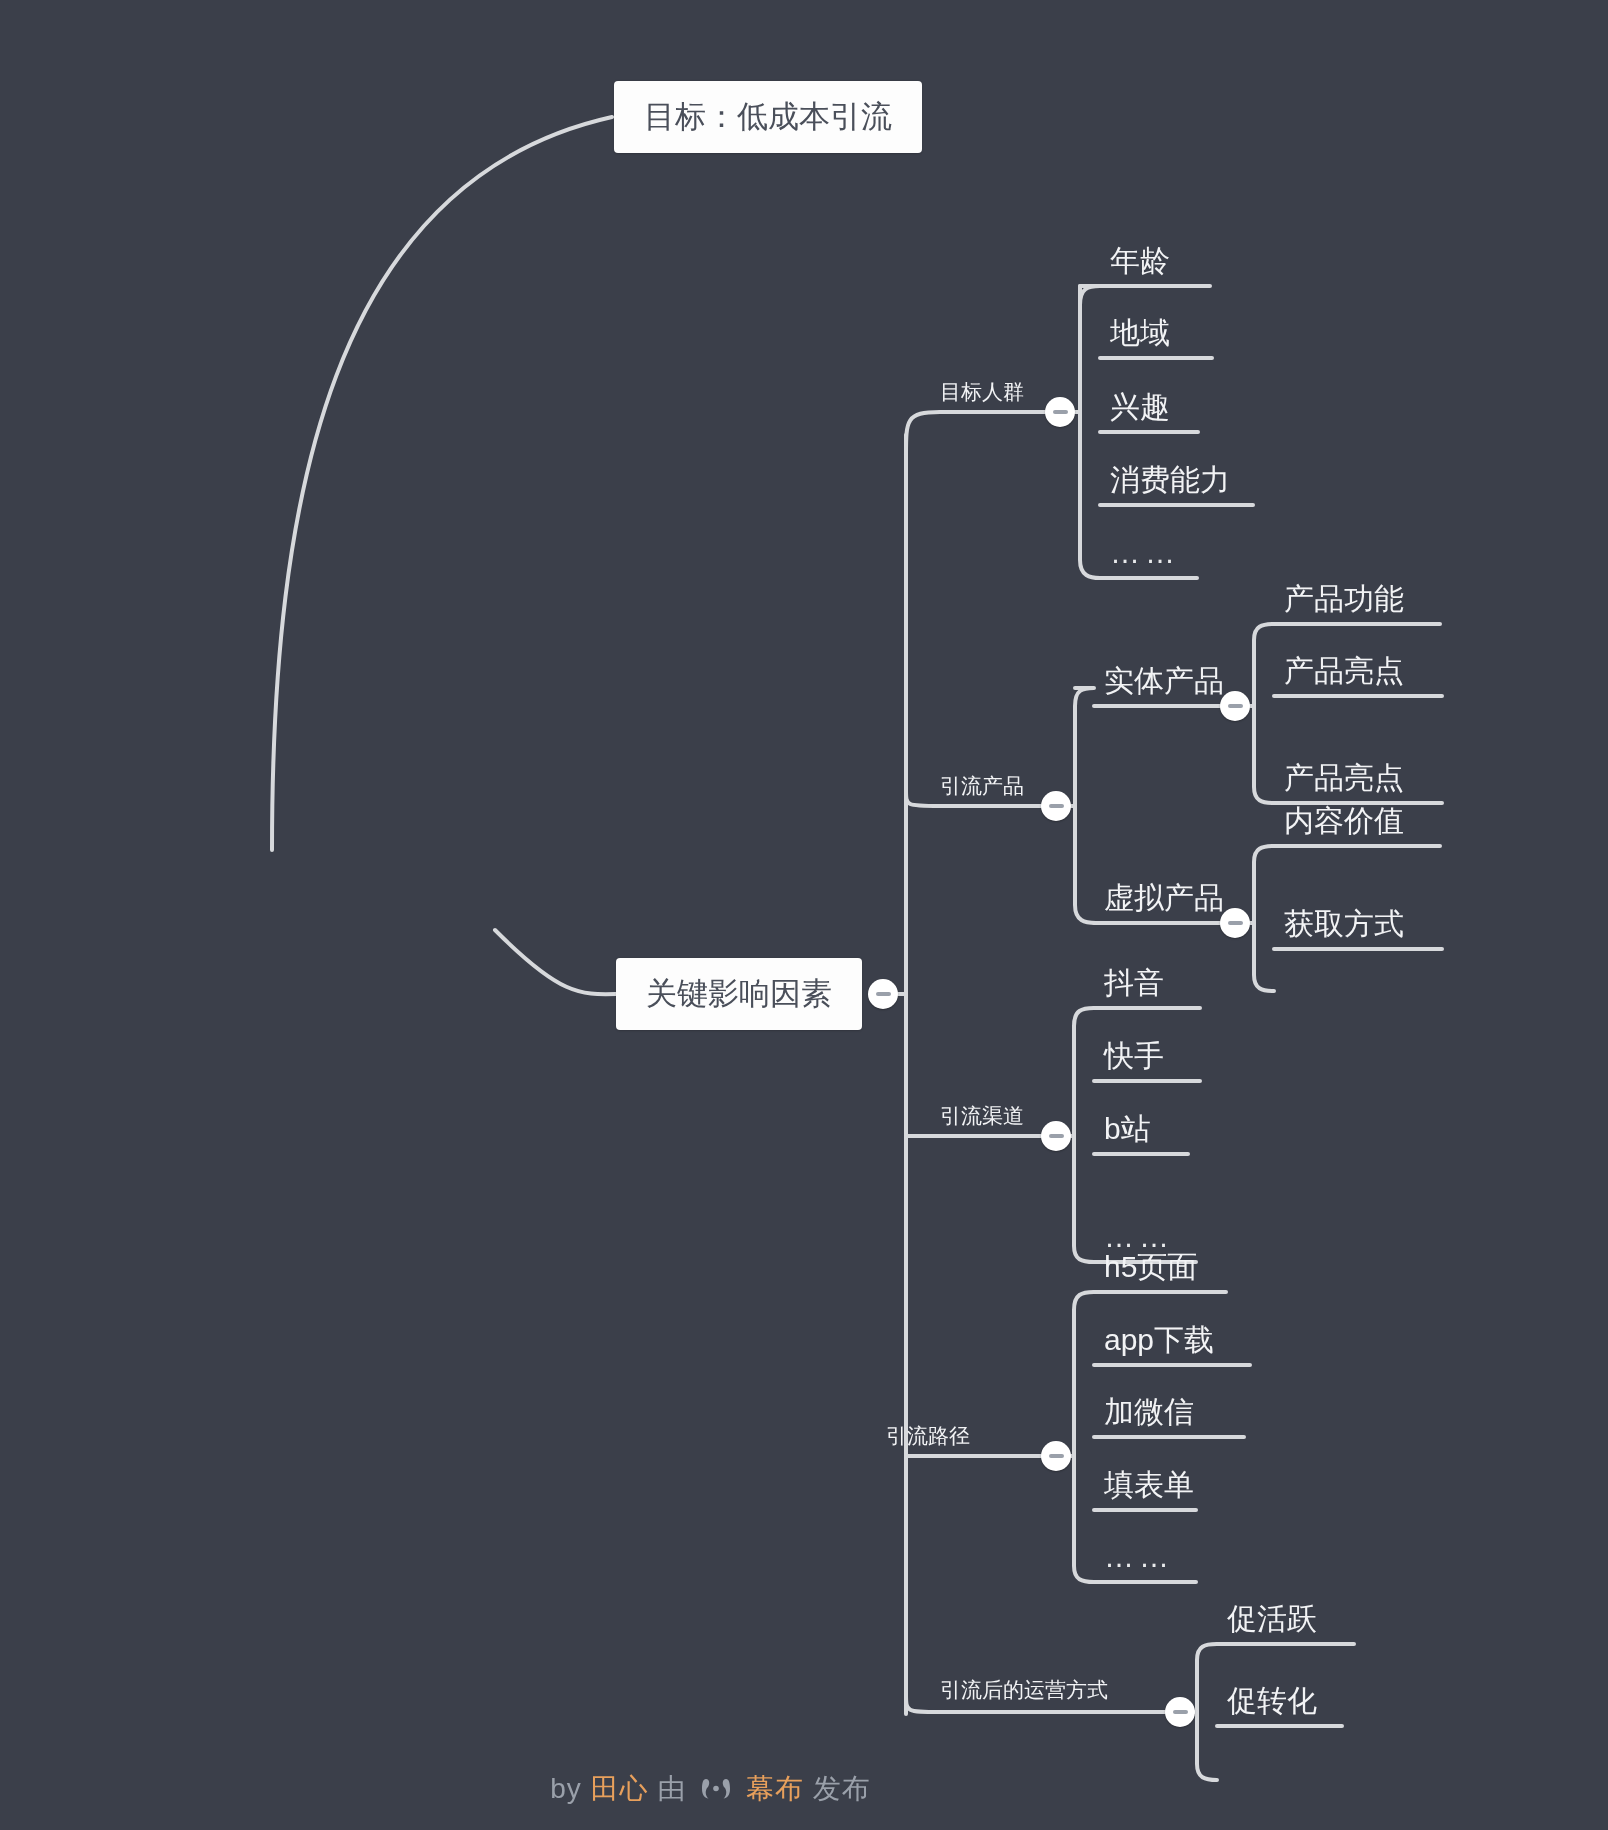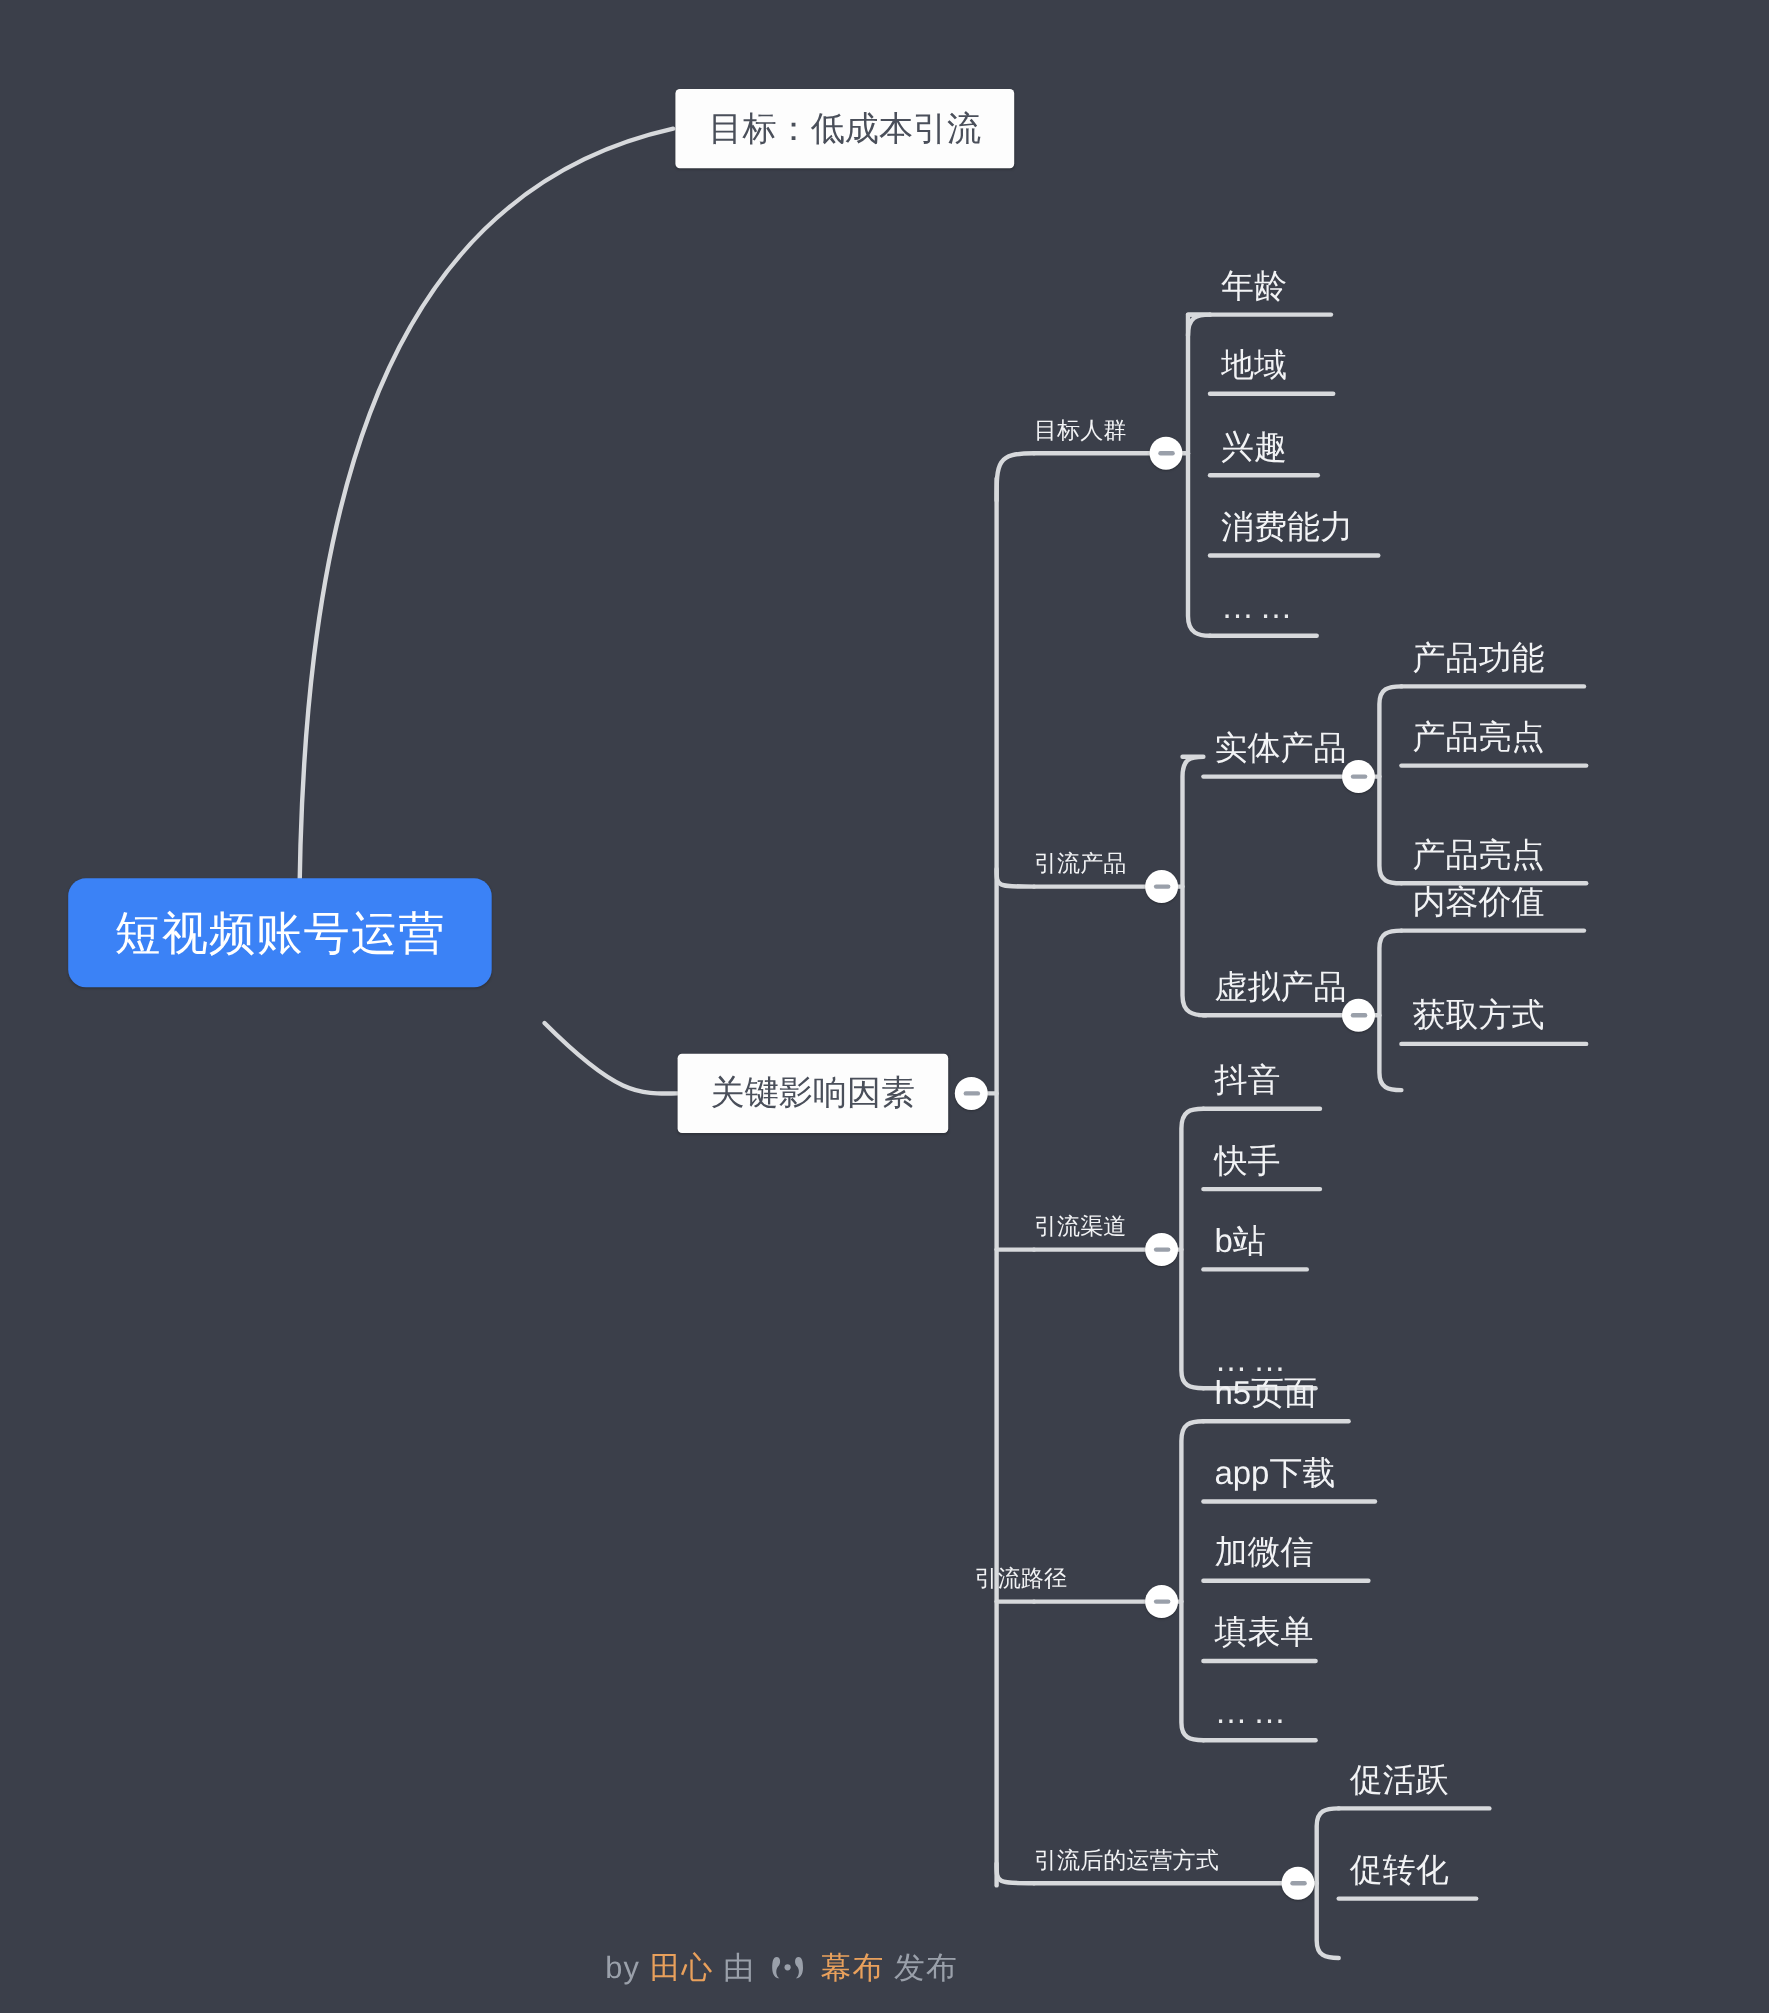--- a/index.html
+++ b/index.html
@@ -127,21 +127,20 @@
     <path class="underline" d="M 1094 1437 L 1244 1437"></path>
     <path class="underline" d="M 1094 1510 L 1196 1510"></path>
     <path class="underline" d="M 1094 1582 L 1196 1582"></path>
 
     <path class="wire" d="M 1197 1712 L 1197 1660 C 1197 1646 1205 1644 1217 1644 M 1197 1712 L 1197 1764 C 1197 1778 1205 1780 1217 1780"></path>
     <path class="wire" d="M 1180 1712 L 1197 1712"></path>
     <path class="underline" d="M 1217 1644 L 1354 1644"></path>
     <path class="underline" d="M 1217 1726 L 1342 1726"></path>
   </svg>
 
-  <div class="node root-node" style="left:62px;top:848px;transform:translateY(-50%);">短视频账号运营</div>
 
   <div class="node box-node" style="left:614px;top:117px;transform:translateY(-50%);">目标：低成本引流</div>
 
   <div class="node box-node" style="left:616px;top:994px;transform:translateY(-50%);">关键影响因素</div>
 
   <div class="toggle" style="left:868px;top:979px;">
     <span class="bar"></span>
   </div>
 
   <div class="node text-node l2" style="left:930px;top:412px;transform:translateY(-100%);">目标人群</div>
@@ -157,21 +156,21 @@
   <div class="node text-node l2" style="left:930px;top:1136px;transform:translateY(-100%);">引流渠道</div>
   <div class="toggle" style="left:1041px;top:1121px;">
     <span class="bar"></span>
   </div>
 
   <div class="node text-node l2" style="left:876px;top:1456px;transform:translateY(-100%);">引流路径</div>
   <div class="toggle" style="left:1041px;top:1441px;">
     <span class="bar"></span>
   </div>
 
-  <div class="node text-node l2" style="left:930px;top:1712px;transform:translateY(-100%);">引流后的运营方式</div>
+  <div class="node text-node l2" style="left:930px;top:1712px;transform:translateY(-100%);font-family:Liberation Mono, monospace;">引流后的运营方式</div>
   <div class="toggle" style="left:1165px;top:1697px;">
     <span class="bar"></span>
   </div>
 
   <div class="node text-node l3" style="left:1100px;top:286px;transform:translateY(-100%);">年龄</div>
   <div class="node text-node l3" style="left:1100px;top:358px;transform:translateY(-100%);">地域</div>
   <div class="node text-node l3" style="left:1100px;top:432px;transform:translateY(-100%);">兴趣</div>
   <div class="node text-node l3" style="left:1100px;top:505px;transform:translateY(-100%);">消费能力</div>
   <div class="node text-node l3 dots" style="left:1100px;top:578px;transform:translateY(-100%);">……</div>
 

